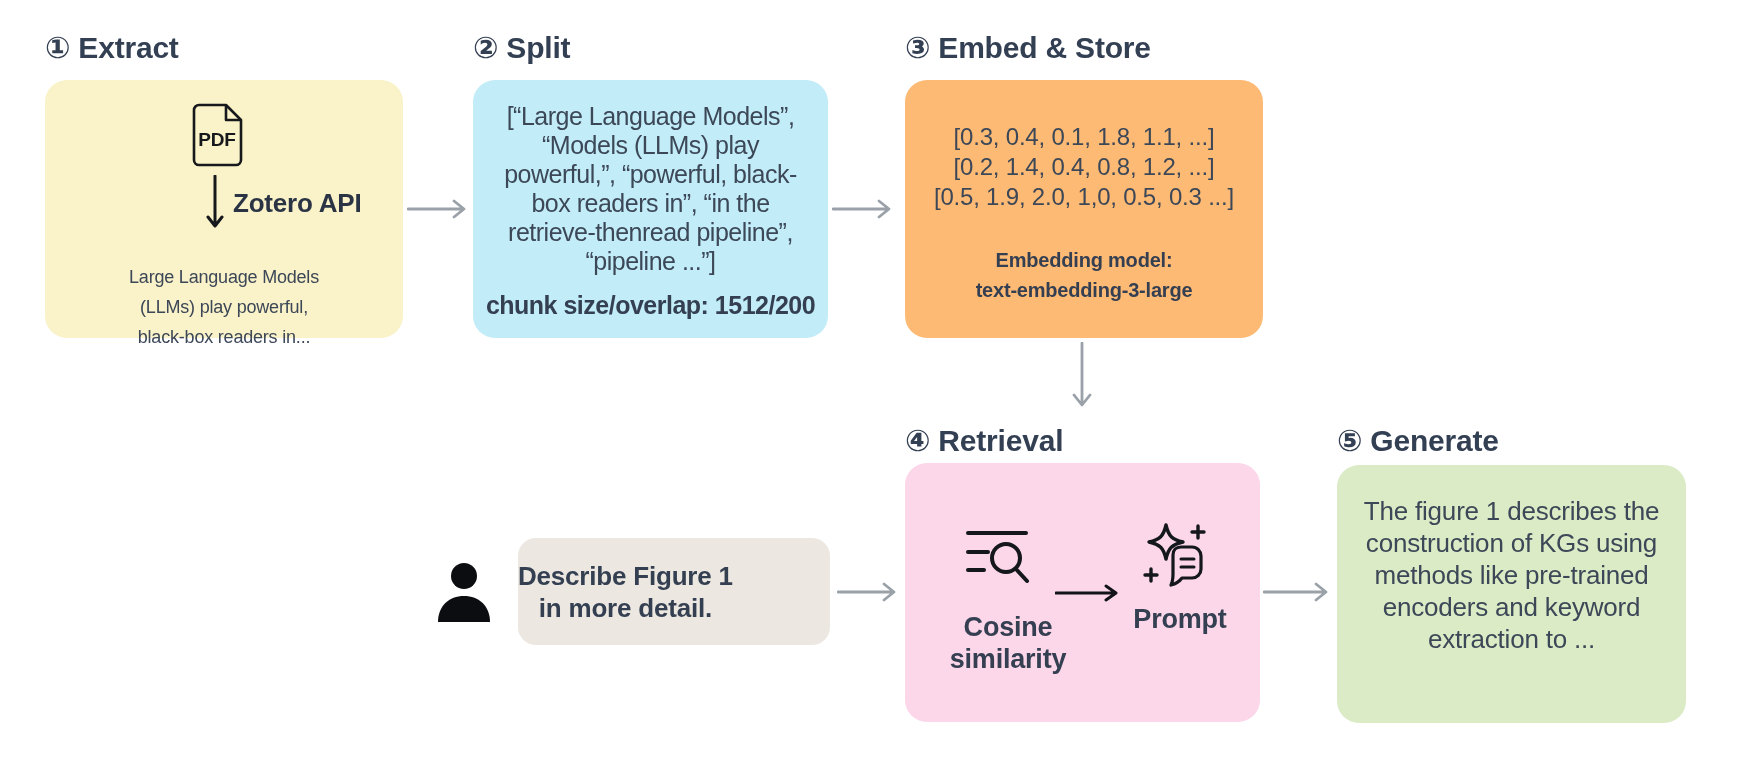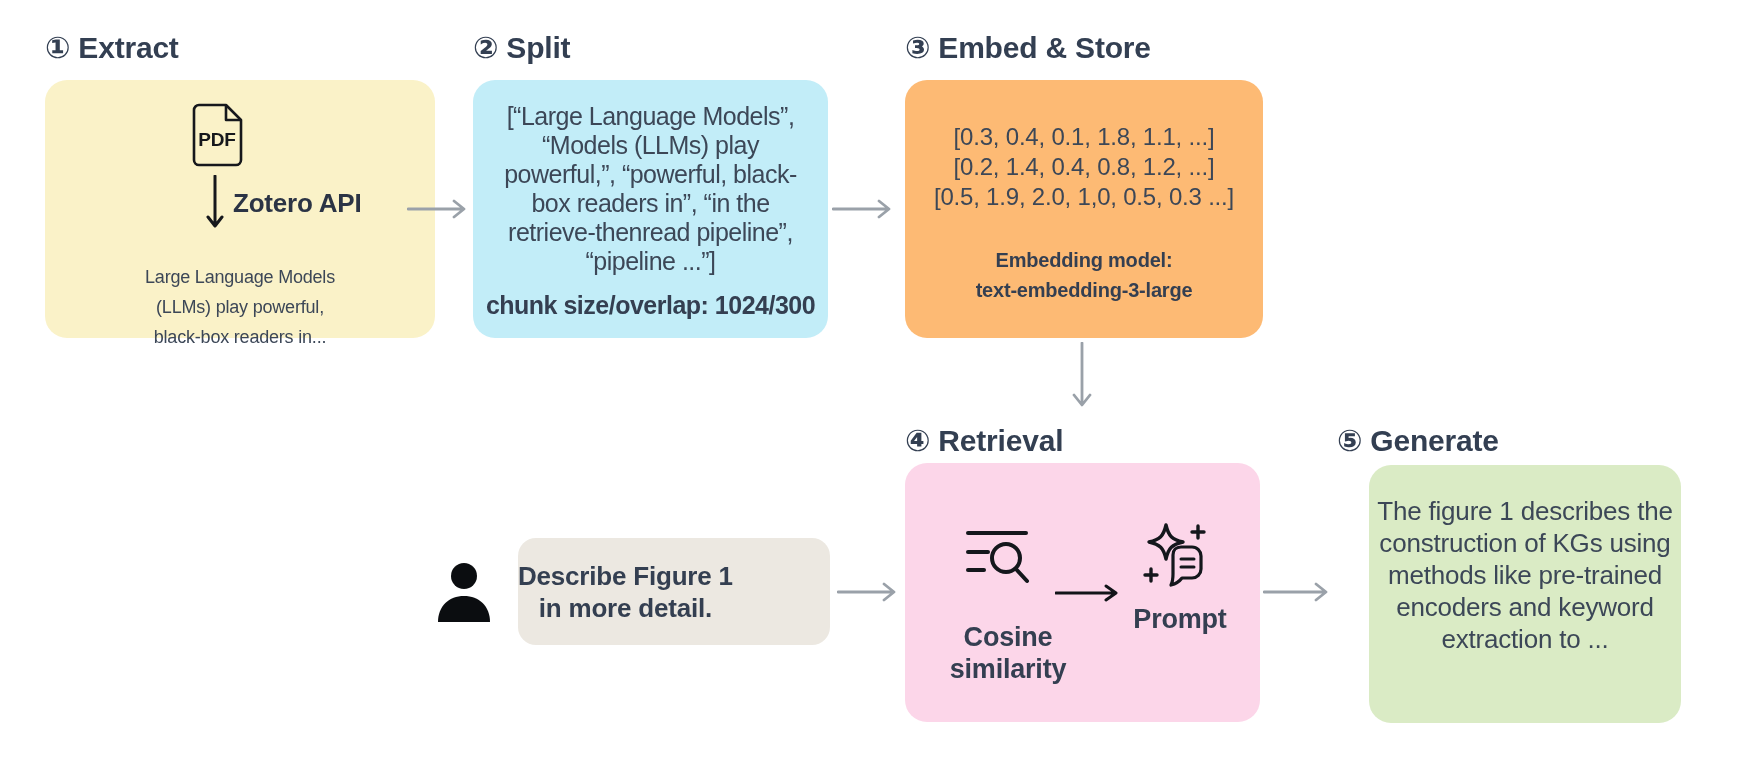--- a/index.html
+++ b/index.html
@@ -6,25 +6,25 @@
   .canvas {
     position:relative; width:1738px; height:772px; background:#ffffff;
     font-family:"Liberation Sans","DejaVu Sans",sans-serif;
     color:#3C4757; overflow:hidden; letter-spacing:-0.2px;
   }
   .title {
     position:absolute; font-size:30px; font-weight:bold; color:#333F52;
     text-align:left; white-space:nowrap;
   }
   .box { position:absolute; border-radius:22px; }
-  .b1 { left:45px;   top:80px;  width:358px; height:258px; background:#FAF2C8;padding-left:32px; }
+  .b1 { left:45px;   top:80px;  width:358px; height:258px; background:#FAF2C8; }
   .b2 { left:473px;  top:80px;  width:355px; height:258px; background:#C2EDF8; }
   .b3 { left:905px;  top:80px;  width:358px; height:258px; background:#fdba74; }
   .b4 { left:905px;  top:463px; width:355px; height:259px; background:#FCD6E9; }
-  .b5 { left:1337px; top:465px; width:312px; height:258px; background:#DAEBC5;margin-left:32px; }
+  .b5 { left:1337px; top:465px; width:349px; height:258px; background:#DAEBC5; }
   .t1 { left:45px;   top:30px;  width:358px; }
   .t2 { left:473px;  top:30px;  width:355px; }
   .t3 { left:905px;  top:30px;  width:358px; }
   .t4 { left:905px;  top:423px; width:355px; }
   .t5 { left:1337px; top:423px; width:356px; }
   .lines { position:absolute; text-align:center; }
   .lines span { display:block; white-space:nowrap; }
   .body1 { left:0; top:158px; width:100%; font-size:18px; line-height:30px;margin-top:24px; }
   .body2 { left:0; top:22px;  width:100%; font-size:25px; line-height:29px; letter-spacing:-0.5px; }
   .body3 { left:0; top:42px;  width:100%; font-size:24px; line-height:30px; }
@@ -32,21 +32,21 @@
   .note2 { position:absolute; left:0; bottom:18px; width:100%; text-align:center;
            font-size:25px; font-weight:bold; letter-spacing:-0.5px; color:#343F51; }
   .note3 { left:0; top:165px; width:100%; font-size:20px; font-weight:bold; color:#343F51; line-height:30px; }
   .pdf-icon   { position:absolute; left:144px; top:23px; }
   .down-arrow { position:absolute; left:159px; top:95px; }
   .zotero     { position:absolute; left:188px; top:108px; font-size:26px; font-weight:bold; color:#2B3445; white-space:nowrap; }
   .search-icon  { position:absolute; left:60px;  top:65px; }
   .sparkle-icon { position:absolute; left:237px; top:58px; }
   .black-arrow  { position:absolute; left:150px; top:119px; }
   .icon-label { position:absolute; text-align:center; font-size:27px; font-weight:bold; color:#343F51; line-height:32px; }
-  .lbl-cosine { left:8px;   top:158px; width:190px; }
+  .lbl-cosine { left:8px;   top:148px; width:190px; }
   .lbl-prompt { left:210px; top:140px; width:130px; }
   .arrow { position:absolute; }
   .a1 { left:407px;  top:198px; }
   .a2 { left:832px;  top:198px; }
   .av { left:1071px; top:342px; }
   .a3 { left:837px;  top:581px; }
   .a4 { left:1263px; top:581px; }
   .user-icon { position:absolute; left:436px; top:562px; }
   .query-box {
     position:absolute; left:518px; top:538px; width:312px; height:107px;
@@ -83,21 +83,21 @@
 
   <div class="box b2">
     <div class="lines body2">
       <span>[“Large Language Models”,</span>
       <span>“Models (LLMs) play</span>
       <span>powerful,”, “powerful, black-</span>
       <span>box readers in”,  “in the</span>
       <span>retrieve-thenread pipeline”,</span>
       <span>“pipeline ...”]</span>
     </div>
-    <div class="note2">chunk size/overlap: 1024/300</div>
+    <div class="note2">chunk size/overlap: 1512/200</div>
   </div>
 
   <div class="box b3">
     <div class="lines body3">
       <span>[0.3, 0.4, 0.1, 1.8, 1.1, ...]</span>
       <span>[0.2, 1.4, 0.4, 0.8, 1.2, ...]</span>
       <span>[0.5, 1.9, 2.0, 1,0, 0.5, 0.3 ...]</span>
     </div>
     <div class="lines note3">
       <span>Embedding model:</span>

